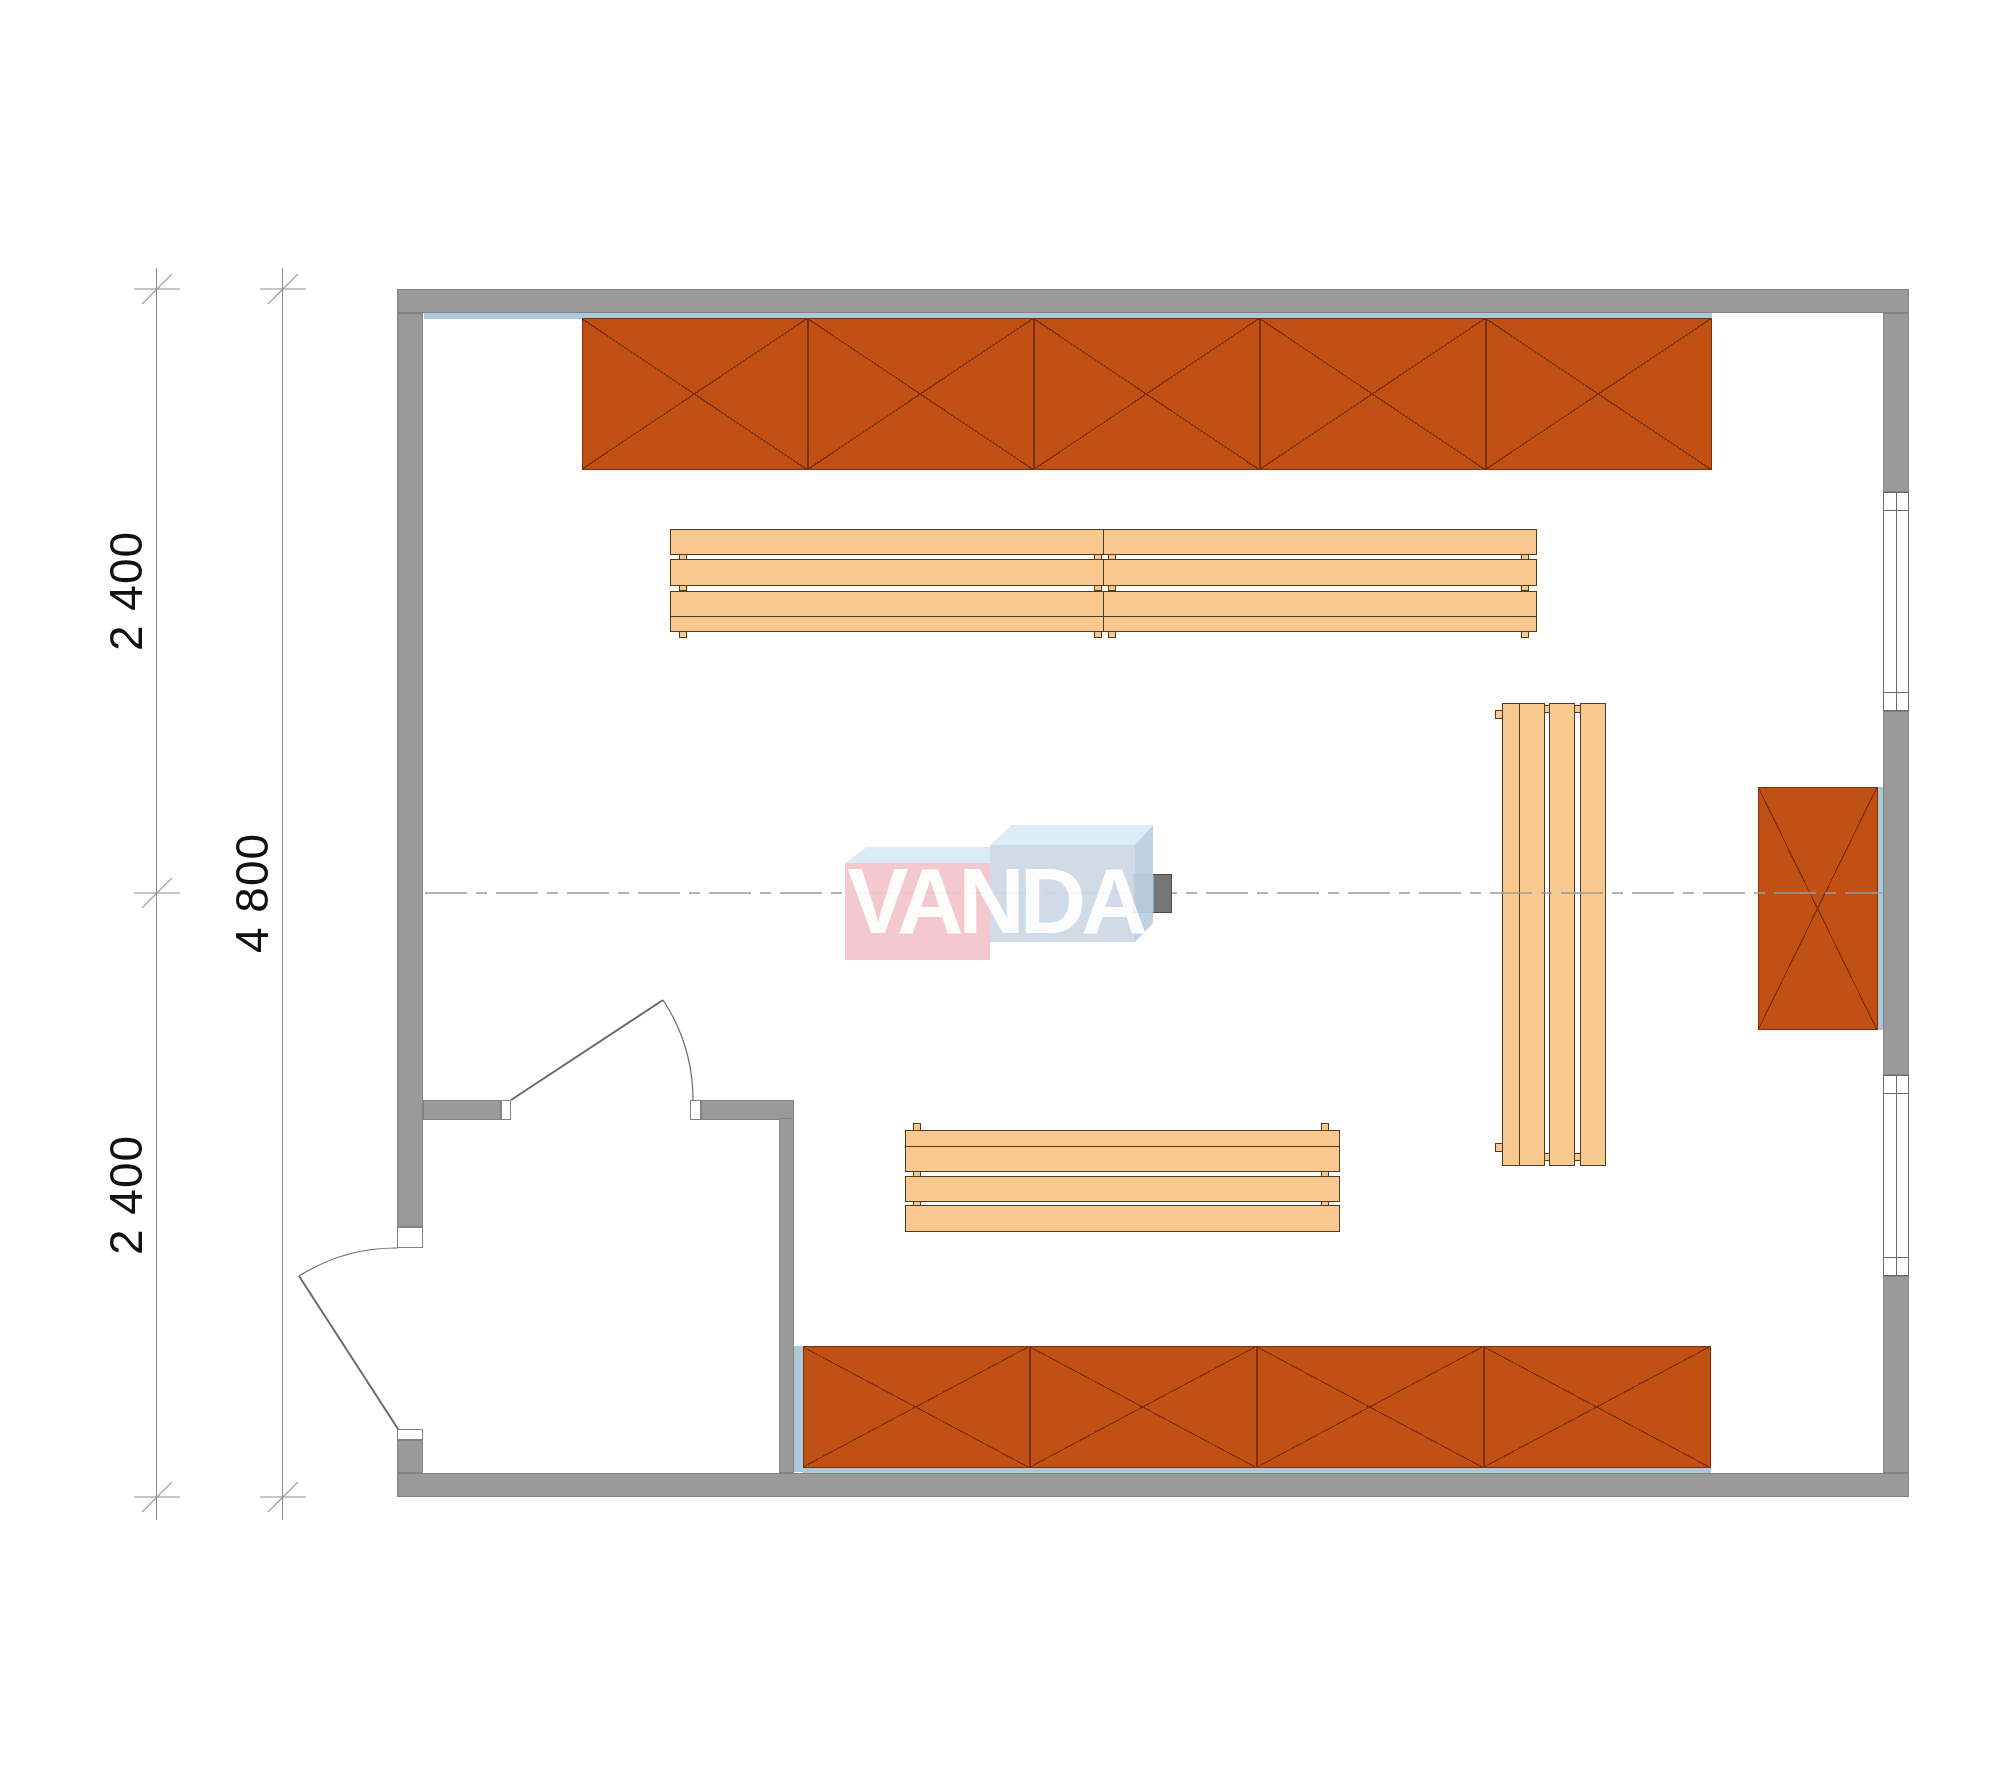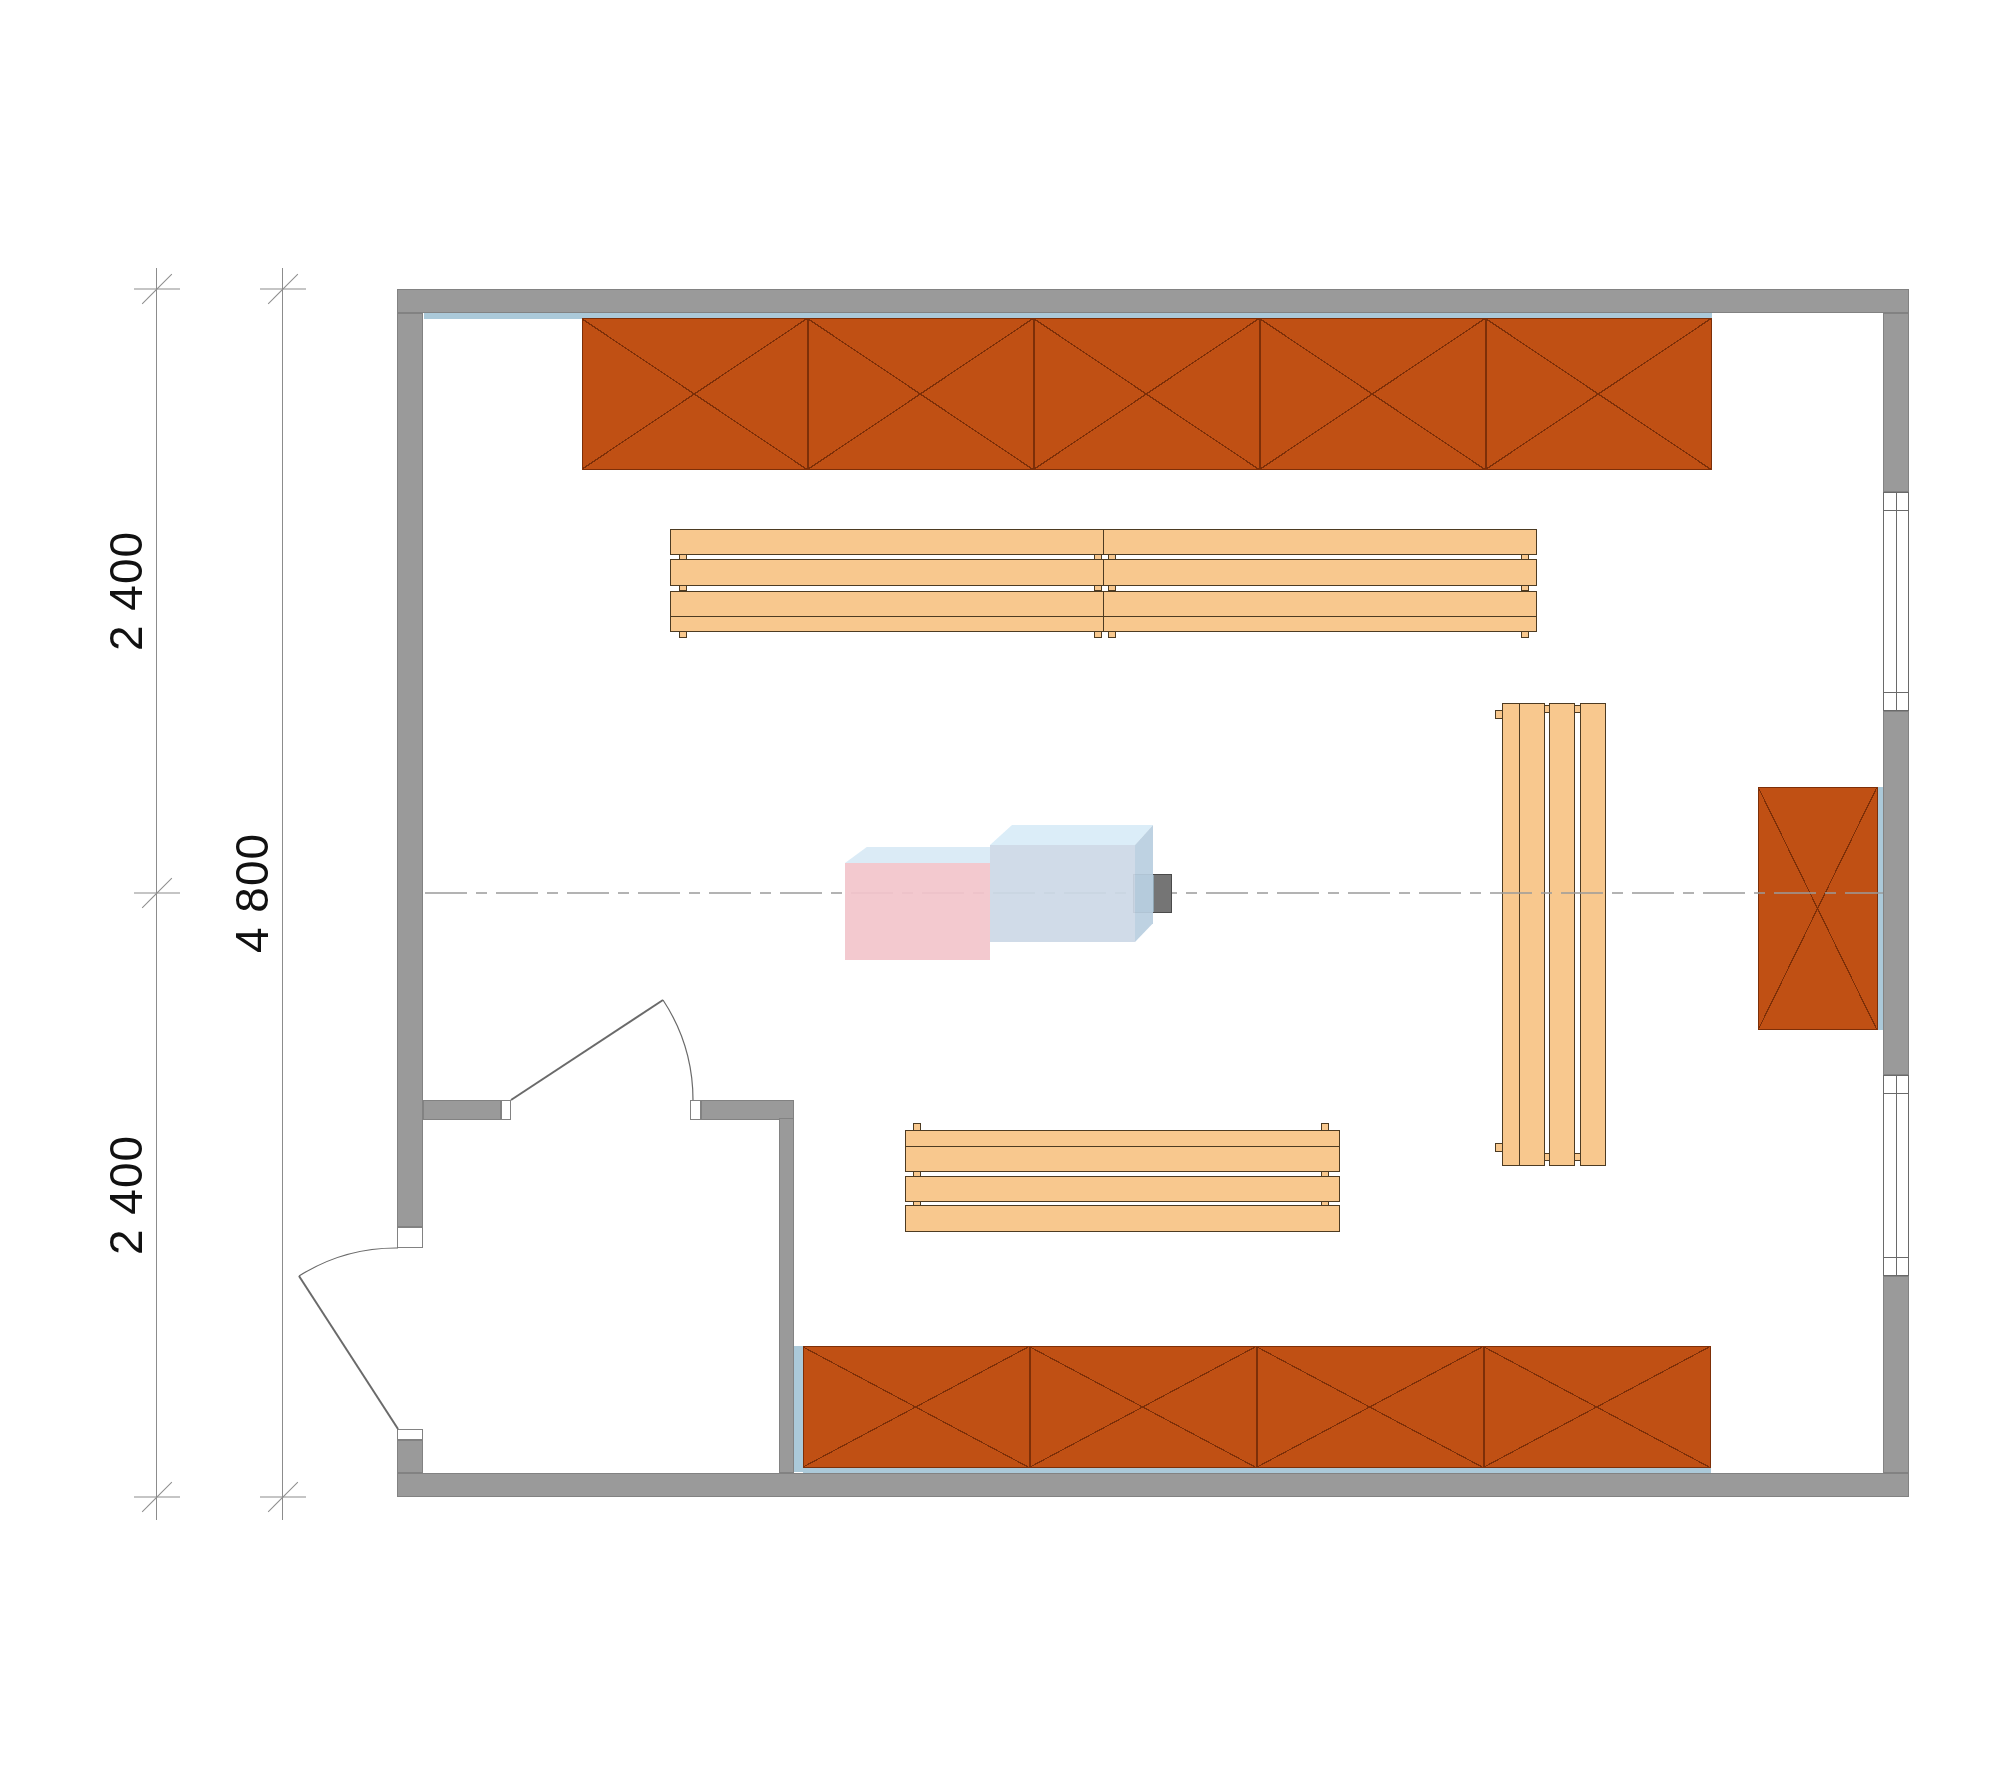--- a/index.html
+++ b/index.html
@@ -160,15 +160,16 @@
   </svg>
 
   <div class="heater" style="left:1133px;top:874px;width:39px;height:39px;"></div>
 
   <div class="logo" style="left:0;top:0;width:2000px;height:1786px;pointer-events:none;">
     <div class="logoface" style="left:845px;top:847px;width:145px;height:16px;background:var(--paletop);clip-path:polygon(0 100%,15% 0,100% 0,100% 100%);"></div>
     <div class="logoface" style="left:845px;top:863px;width:145px;height:97px;background:var(--pink);"></div>
     <div class="logoface" style="left:990px;top:825px;width:163px;height:20px;background:var(--bluetop);clip-path:polygon(0 100%,13.5% 0,100% 0,89% 100%);"></div>
     <div class="logoface" style="left:1135px;top:825px;width:18px;height:117px;background:var(--blueside);clip-path:polygon(0 17%,100% 0,100% 84%,0 100%);"></div>
     <div class="logoface" style="left:990px;top:845px;width:145px;height:97px;background:var(--bluefront);"></div>
+    <div class="logotext" style="left:995px;top:906px;">VANDA</div>
   </div>
 
 </div>
 
 </body></html>

